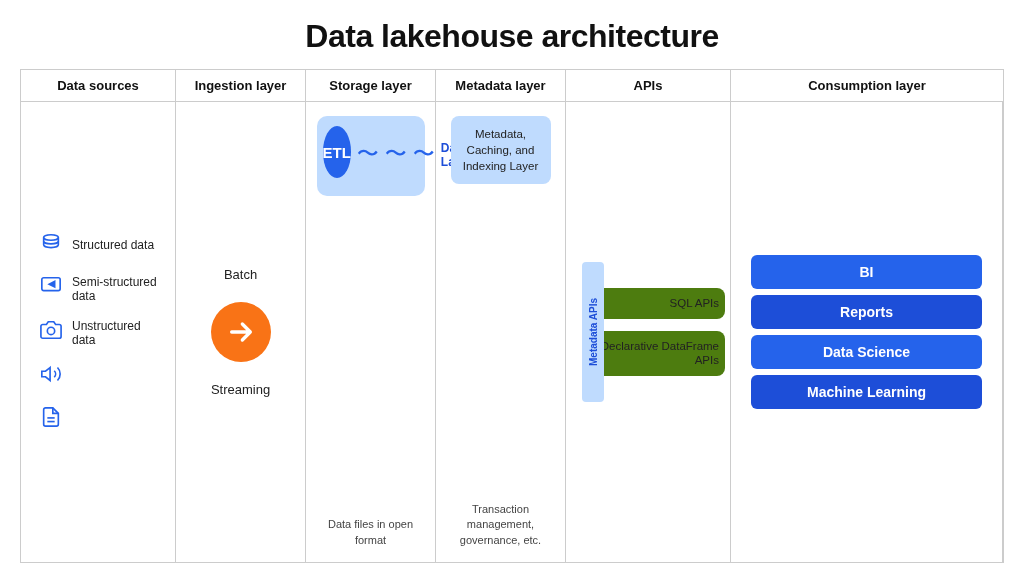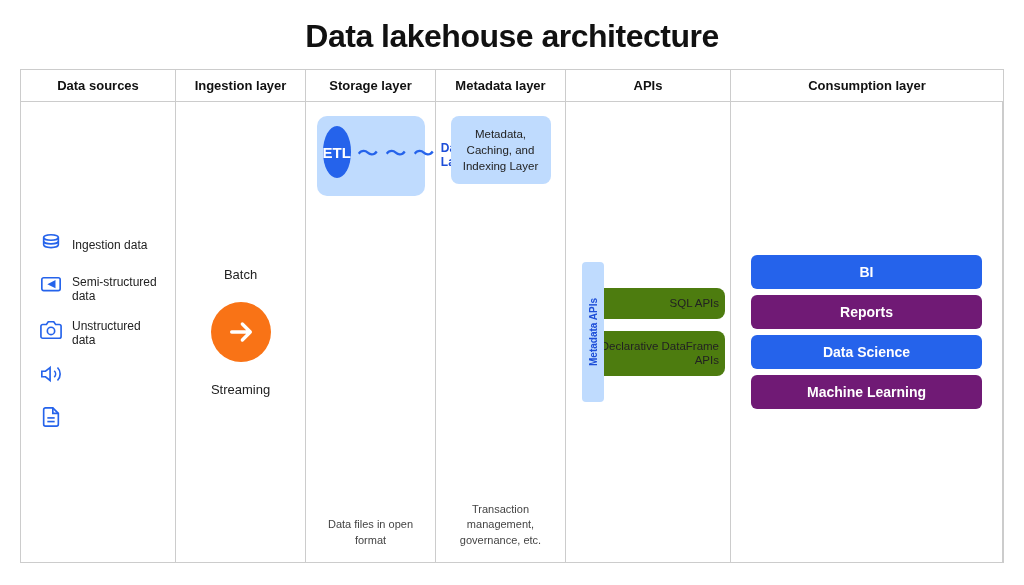--- a/index.html
+++ b/index.html
@@ -250,21 +250,21 @@
       background: #2563eb;
       color: #fff;
       border-radius: 6px;
       padding: 9px 10px;
       font-size: 14px;
       font-weight: 600;
       text-align: center;
       width: 100%;
     }
     .consumption-btn.lighter {
-      background: #701a75;
+      background: #1d4ed8;
     }
 
     
     .diagram-body {
       display: flex;
       flex: 1;
       position: relative;
     }
 
     
@@ -303,21 +303,21 @@
         <div class="sources-list">
 
           <div class="source-item">
             <div class="source-icon">
               <svg viewBox="0 0 24 24" xmlns="http://www.w3.org/2000/svg">
                 <ellipse cx="12" cy="6" rx="8" ry="3" stroke="#2563eb" stroke-width="1.8" fill="none"></ellipse>
                 <path d="M4 6v4c0 1.657 3.582 3 8 3s8-1.343 8-3V6" stroke="#2563eb" stroke-width="1.8" fill="none"></path>
                 <path d="M4 10v4c0 1.657 3.582 3 8 3s8-1.343 8-3v-4" stroke="#2563eb" stroke-width="1.8" fill="none"></path>
               </svg>
             </div>
-            <span>Ingestion data</span>
+            <span>Structured data</span>
           </div>
 
           <div class="source-item">
             <div class="source-icon">
               <svg viewBox="0 0 24 24" xmlns="http://www.w3.org/2000/svg">
                 <rect x="2" y="3" width="20" height="14" rx="2" stroke="#2563eb" stroke-width="1.8" fill="none"></rect>
                 <polygon points="10,10 16,7 16,13" fill="#2563eb"></polygon>
               </svg>
             </div>
             <span>Semi-structured data</span>

